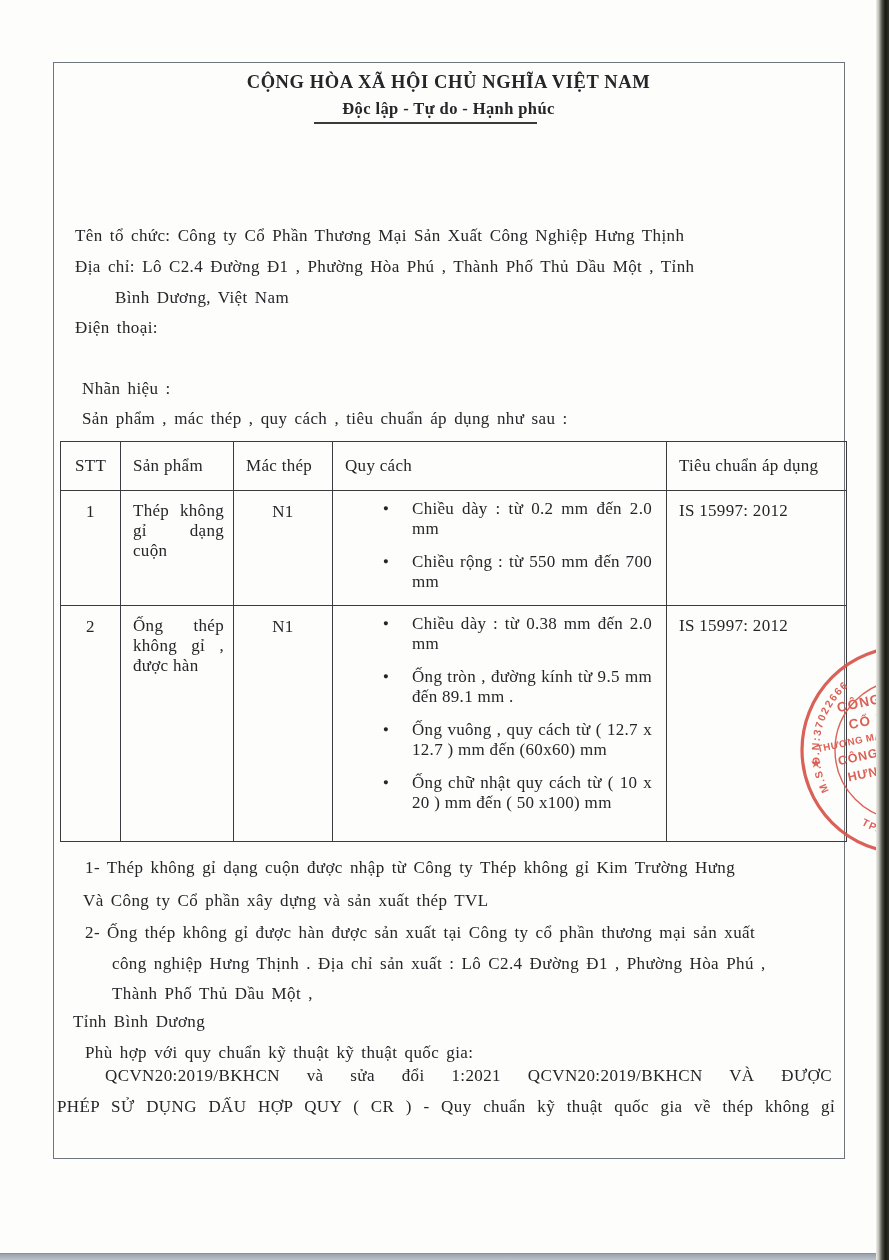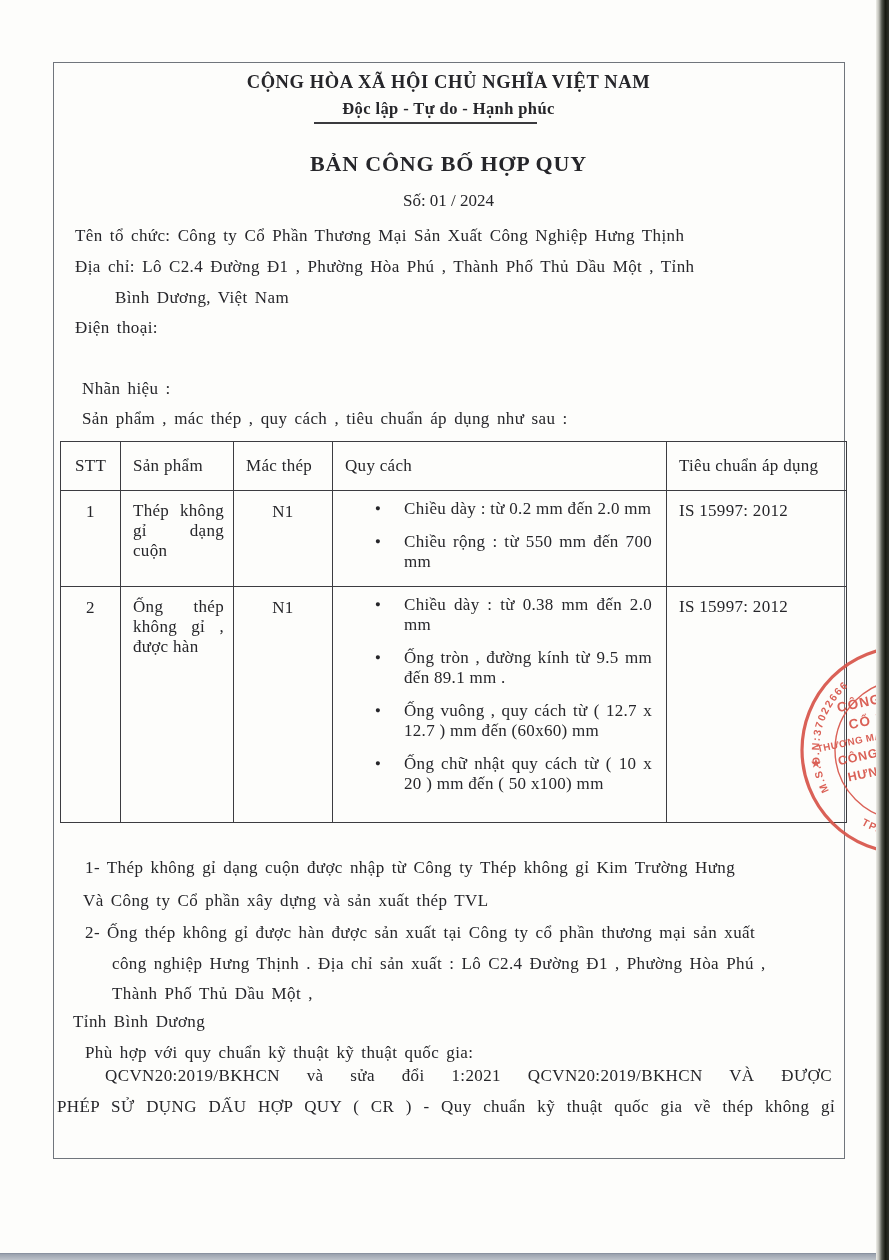--- a/index.html
+++ b/index.html
@@ -36,21 +36,21 @@
   table.spec{position:absolute; left:60px; top:441px; width:786px;
     border-collapse:collapse; table-layout:fixed; font-size:17px; letter-spacing:.3px;}
   table.spec th, table.spec td{border:1.6px solid var(--line); font-weight:normal;}
   table.spec th{height:44px; text-align:left; padding:2px 6px 2px 12px; vertical-align:middle;}
   table.spec th.cc{text-align:center; padding:2px 2px;}
   table.spec td{vertical-align:top;}
   td.stt{ text-align:center; padding-top:11px;}
   td.prodcell{padding:10px 9px 0 12px; text-align:justify;}
   td.grade{text-align:center; padding-top:11px;}
   td.std{padding:10px 4px 0 12px;}
-  td.specs{padding:8px 8px 0 8px;}
+  td.specs{padding:8px 8px 0 16px;}
   td.specs ul{margin:0; padding:0; list-style:none;}
   td.specs li{position:relative; padding-left:63px; padding-right:6px; margin-bottom:13px; text-align:justify;}
   td.specs li::before{content:"●"; position:absolute; left:34px; top:4px; font-size:9.5px;}
   tr.r1{height:96px;} tr.r2{height:236px;}
   
   .n1{left:85px; top:858px;}
   .n2{left:83px; top:891px;}
   .n3{left:85px; top:923px;}
   .n4{left:112px; top:954px;}
   .n5{left:112px; top:984px;}
@@ -73,22 +73,20 @@
 <body>
 
 <div class="page">
 
   <div class="frame"></div>
 
   <div class="abs ctr nat1">CỘNG HÒA XÃ HỘI CHỦ NGHĨA VIỆT NAM</div>
   <div class="abs ctr nat2">Độc lập - Tự do - Hạnh phúc</div>
   <div class="motto-underline"></div>
 
-  <div class="abs ctr title">BẢN CÔNG BỐ HỢP QUY</div>
-  <div class="abs ctr num">Số: 01 / 2024</div>
 
   <div class="abs bodyline info1">Tên tổ chức: Công ty Cổ Phần Thương Mại Sản Xuất Công Nghiệp Hưng Thịnh</div>
   <div class="abs bodyline info2">Địa chỉ: Lô C2.4 Đường Đ1 , Phường Hòa Phú , Thành Phố Thủ Dầu Một , Tỉnh</div>
   <div class="abs bodyline info3">Bình Dương, Việt Nam</div>
   <div class="abs bodyline info4">Điện thoại:</div>
 
   <div class="abs bodyline brand">Nhãn hiệu :</div>
   <div class="abs bodyline intro">Sản phẩm , mác thép , quy cách , tiêu chuẩn áp dụng như sau :</div>
 
   <table class="spec">

